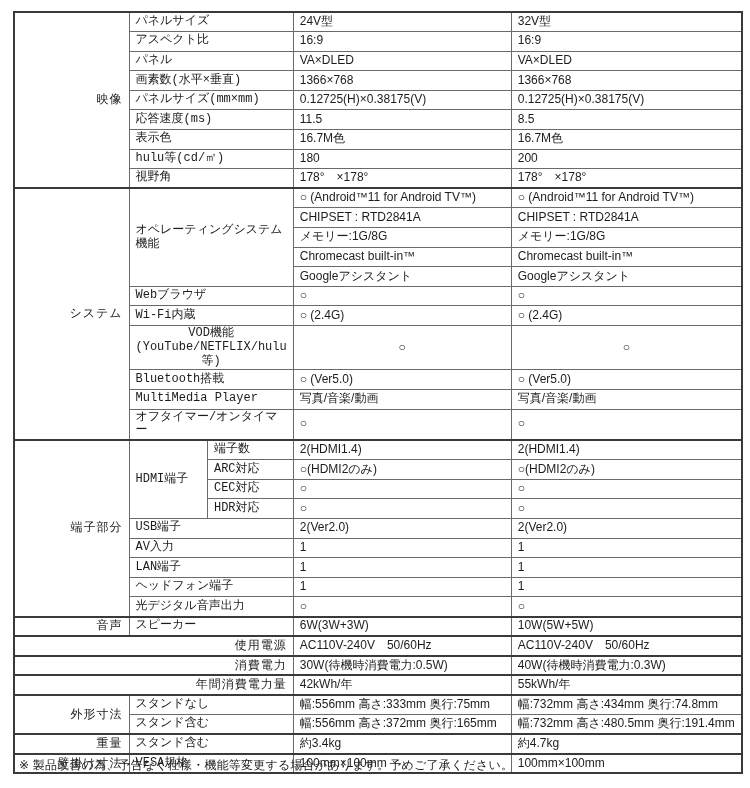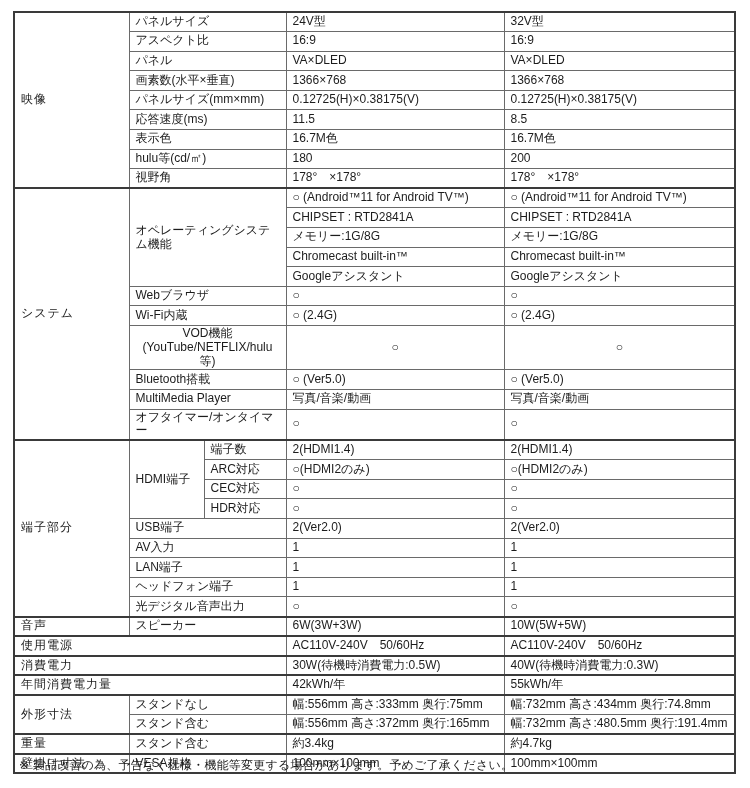--- a/index.html
+++ b/index.html
@@ -38,23 +38,25 @@
     vertical-align:middle;
     white-space:pre-line;
     overflow:hidden;
     color:#1c1c1c;
   }
   table.spec tr.sep td{ border-top:2px solid #3a3a3a; }
   td.sec{
     font-size:13px;
     padding-left:10px;
     letter-spacing:1px;
+    text-align:right;
   }
   td.lab{
     padding-left:7px;
+    font-family:Liberation Mono, monospace;
   }
   td.val{
     padding-left:7px;
   }
   .footnote{
     position:absolute;
     left:19px;
     top:757px;
     font-size:12px;
     color:#1c1c1c;

